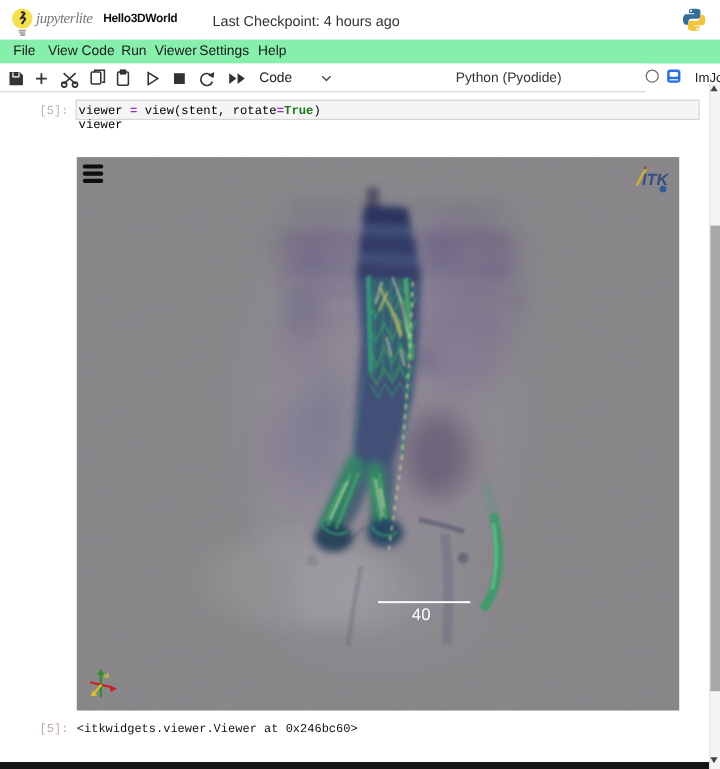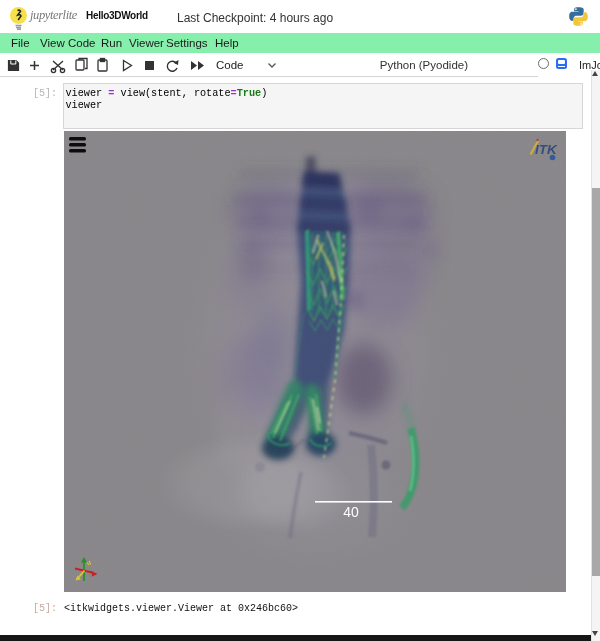--- a/index.html
+++ b/index.html
@@ -26,21 +26,21 @@
     border:1.5px solid #6d6d6d; background:#fff; }
   .imjoy-ic { position:absolute; left:556px; top:58px; width:11px; height:11px; border-radius:2.5px;
     background:#2a6df4; }
   .imjoy-ic:before { content:""; position:absolute; left:2px; top:2px; width:7px; height:4px;
     border-radius:1px; background:#fff; }
   .imjoy-ic:after { content:""; position:absolute; left:2px; top:7.5px; width:7px; height:1.5px;
     background:#fff; }
   .imjoy-tx { position:absolute; left:567px; top:59px; font-size:11px; color:#222;margin-left:12px; }
   .inprompt { position:absolute; left:33px; top:88px; font-family:"Liberation Mono", monospace;
     font-size:10px; color:#b5b5bd; }
-  .incell { position:absolute; left:63px; top:83px; width:520px; height:46px; background:#f5f5f5;
+  .incell { position:absolute; left:63px; top:83px; width:520px; height:17px; background:#f5f5f5;
     border:1px solid #d6d6d6; font-family:"Liberation Mono", monospace; font-size:10.2px;
     line-height:12px; color:#000; padding:4px 0 0 1.5px; white-space:pre; }
   .op { color:#9a30c9; font-weight:bold; }
   .kw { color:#1a7a1a; font-weight:bold; }
   .viz { position:absolute; left:64px; top:131px; width:502px; height:461px; background:#888689; }
   .outprompt { position:absolute; left:33px; top:603px; font-family:"Liberation Mono", monospace;
     font-size:10px; color:#c5aaa2; }
   .outtext { position:absolute; left:64px; top:603px; font-family:"Liberation Mono", monospace;
     font-size:10px; color:#111; }
   .botbar { position:absolute; left:0; top:635px; width:591px; height:6px; background:#161616; }

